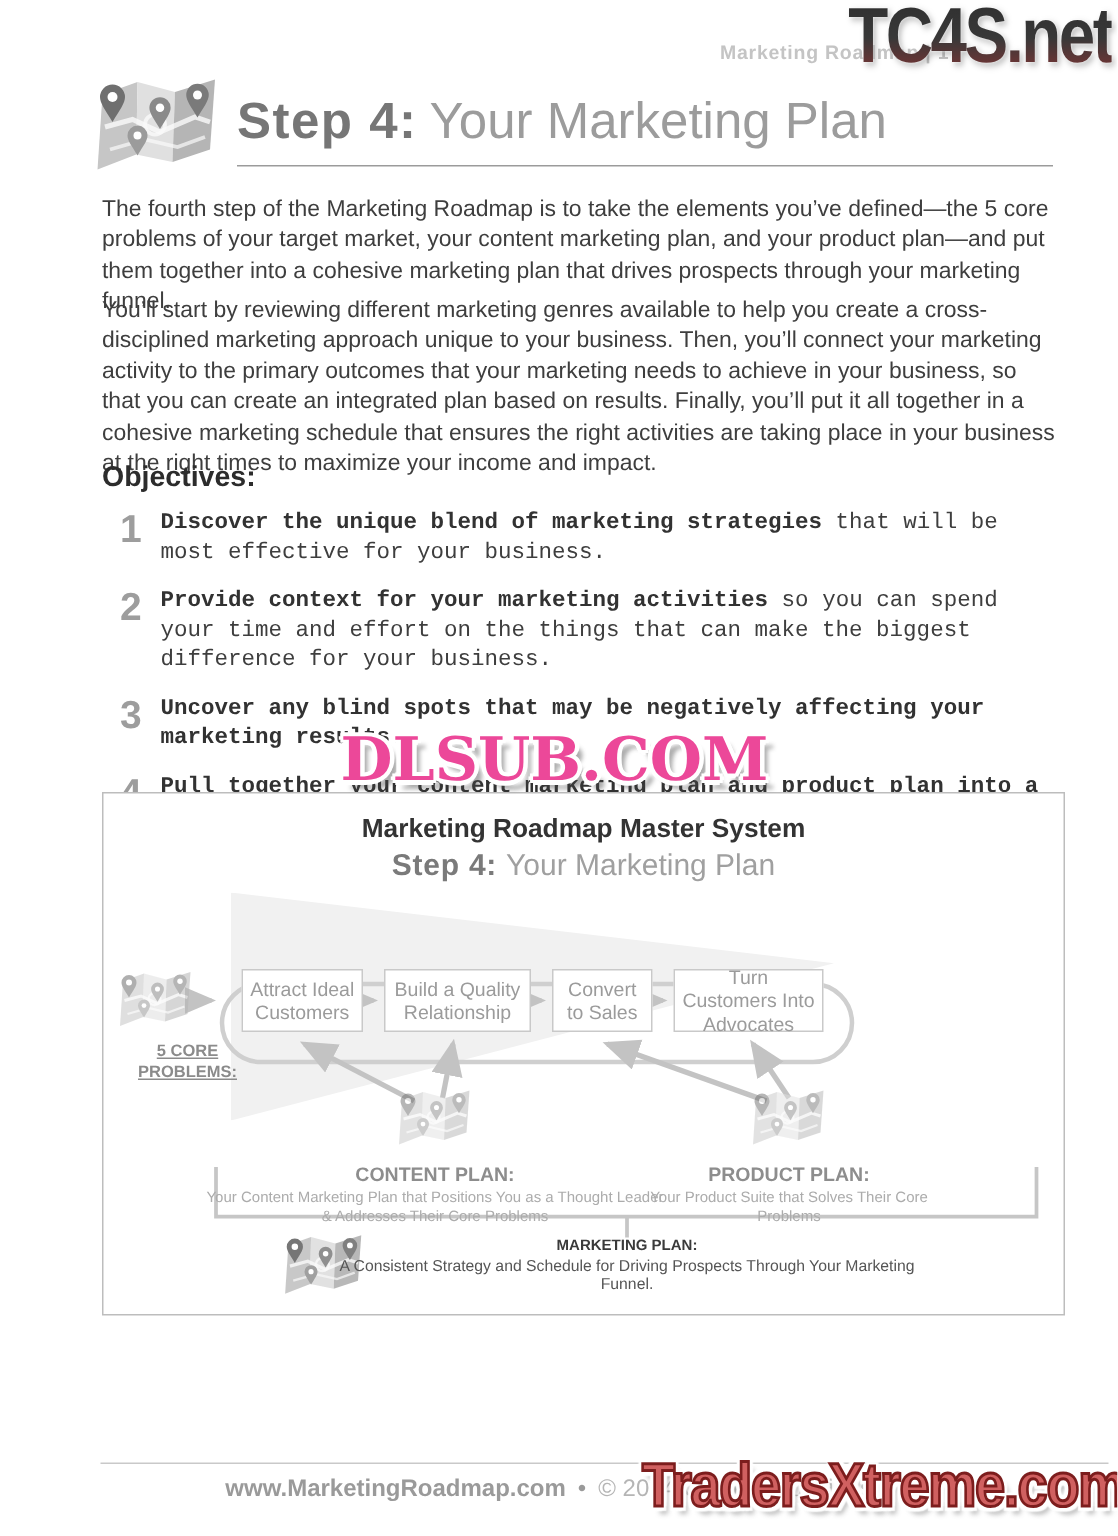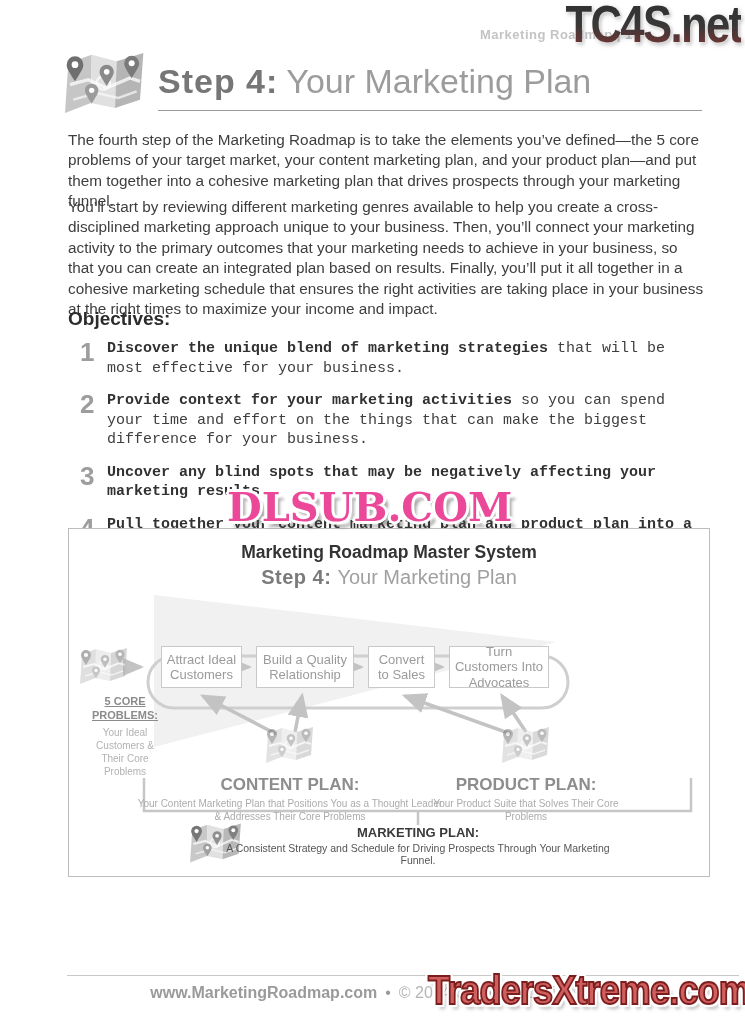--- a/index.html
+++ b/index.html
@@ -65,24 +65,24 @@
   .mini{position:absolute;}
   .i-left{left:10px;top:116px;width:50px;height:42px;opacity:.55;}
   .i-content{left:196px;top:195px;width:50px;height:42px;opacity:.5;}
   .i-product{left:432px;top:195px;width:50px;height:42px;opacity:.5;}
   .i-marketing{left:120px;top:291px;width:54px;height:46px;opacity:.95;}
   .core{position:absolute;left:2px;top:166px;width:108px;text-align:center;}
   .core .t{font-size:11px;font-weight:bold;color:#8b8b8b;line-height:1.25;padding:0 14px;text-decoration:underline;}
   .core .d{font-size:10px;color:#b2b2b2;line-height:1.3;margin-top:3px;padding:0 13px;}
   .cplan{position:absolute;left:66px;top:246px;width:310px;text-align:center;}
   .pplan{position:absolute;left:362px;top:246px;width:190px;text-align:center;}
-  .plan-t{font-size:17px;font-weight:bold;color:#8d8d8d;}
+  .plan-t{font-size:13px;font-weight:bold;color:#8d8d8d;}
   .plan-d{font-size:10px;color:#acacac;line-height:1.3;margin-top:2px;}
   .mplan{position:absolute;left:139px;top:296px;width:420px;text-align:center;}
-  .mplan .t{font-size:13px;font-weight:bold;color:#3a3a3a;}
+  .mplan .t{font-size:10px;font-weight:bold;color:#3a3a3a;}
   .mplan .d{font-size:10.5px;color:#555;margin-top:2px;}
 
   
   .footer-rule{position:absolute;left:67px;top:975px;width:672px;border-top:1px solid #c9c9c9;}
   .footer-text{position:absolute;left:0;right:0;top:984px;text-align:center;font-size:16px;
         color:#b5b5b5;white-space:nowrap;}
   .footer-text .site{font-weight:bold;color:#9a9a9a;}
   .footer-text .sep{margin:0 8px;color:#9a9a9a;}
 </style>
 </head>
@@ -194,21 +194,20 @@
       </svg>
     <svg class="mini i-product">
         <use href="#mapicon"></use>
       </svg>
     <svg class="mini i-marketing">
         <use href="#mapicon"></use>
       </svg>
 
     <div class="core">
       <div class="t">5 CORE PROBLEMS:</div>
-      <div class="d">Your Ideal Customers &amp; Their Core Problems</div>
     </div>
 
     <div class="cplan">
       <div class="plan-t">CONTENT PLAN:</div>
       <div class="plan-d">Your Content Marketing Plan that Positions You as a Thought Leader &amp; Addresses Their Core Problems</div>
     </div>
 
     <div class="pplan">
       <div class="plan-t">PRODUCT PLAN:</div>
       <div class="plan-d">Your Product Suite that Solves Their Core Problems</div>

